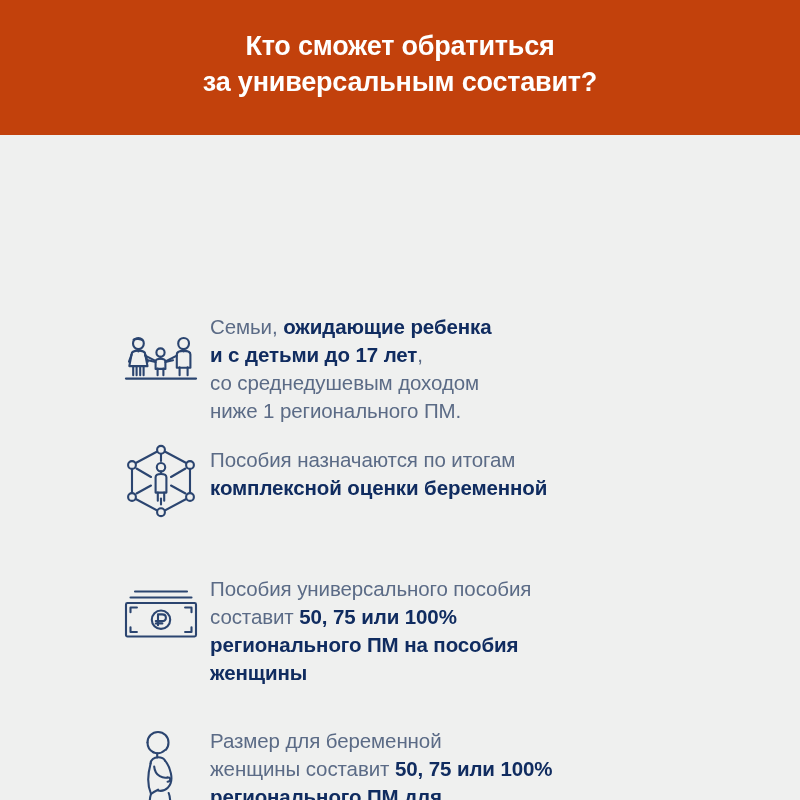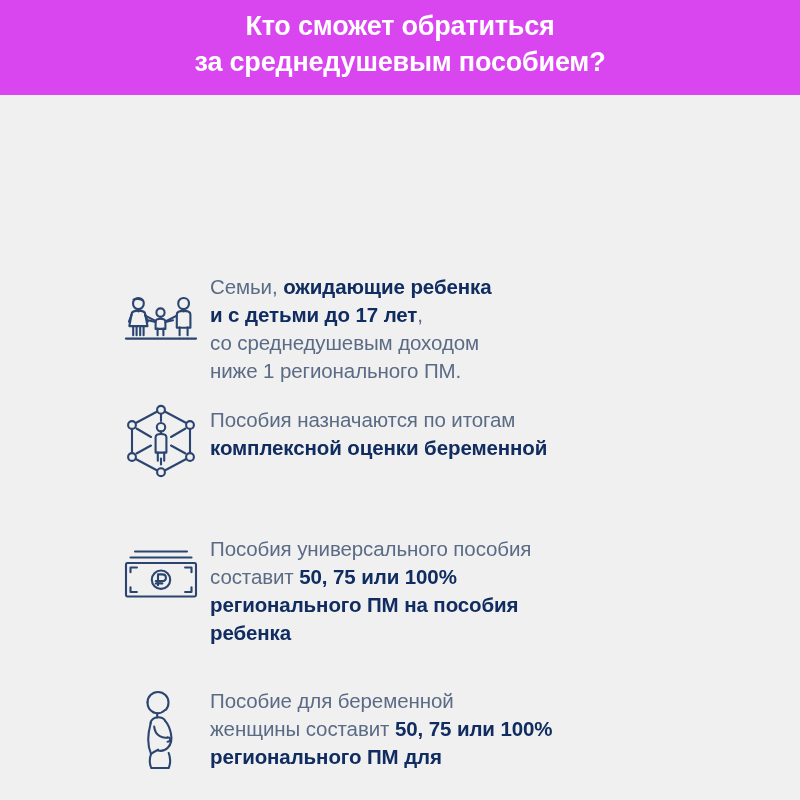--- a/index.html
+++ b/index.html
@@ -11,22 +11,22 @@
     height: 800px;
     background: #eff0ef;
     font-family: "Liberation Sans", "DejaVu Sans", sans-serif;
     overflow: hidden;
     position: relative;
   }
 
   
   .header {
     width: 800px;
-    height: 95px;
-    background: #d946ef;
+    height: 135px;
+    background: #c2410c;
     display: flex;
     align-items: center;
     justify-content: center;
     box-sizing: border-box;
     padding-bottom: 6px;
   }
   .header-title {
     color: #ffffff;
     font-size: 27px;
     font-weight: bold;
@@ -82,21 +82,21 @@
     font-weight: bold;
   }
   .block-text .ln { display: block; }
 </style>
 </head>
 <body>
 
 <div class="header">
   <div class="header-title">
     <span class="line">Кто сможет обратиться</span>
-    <span class="line">за среднедушевым пособием?</span>
+    <span class="line">за универсальным составит?</span>
   </div>
 </div>
 
 <div class="content">
 
   <div class="block block-1">
     <div class="icon-wrap icon-1">
       <svg width="78" height="52" viewBox="0 0 78 52" fill="none" stroke="#2b4570" stroke-width="2.1" stroke-linecap="round" stroke-linejoin="round" aria-hidden="true">
 
         <path d="M11 10.5c0-3.2 2.4-5.5 5.4-5.5s5.4 2.3 5.4 5.5c0 3.2-2.4 5.6-5.4 5.6S11 13.7 11 10.5z"></path>
@@ -178,21 +178,21 @@
 
         <circle cx="40" cy="34.7" r="9.2"></circle>
         <path d="M37 40.2V29.4h4.1c2.2 0 3.8 1.3 3.8 3.3s-1.6 3.4-3.8 3.4H37"></path>
         <path d="M34.8 36.1h6.6M34.8 38.5h6.6"></path>
       </svg>
     </div>
     <div class="block-text">
       <span class="ln">Пособия универсального пособия</span>
       <span class="ln"><span>составит </span><b>50, 75 или 100%</b></span>
       <span class="ln"><b>регионального ПМ на пособия</b></span>
-      <span class="ln"><b>ребенка</b></span>
+      <span class="ln"><b>женщины</b></span>
     </div>
   </div>
 
   <div class="block block-4">
     <div class="icon-wrap icon-4">
       <svg width="60" height="86" viewBox="0 0 60 86" fill="none" stroke="#2b4570" stroke-width="2.1" stroke-linecap="round" stroke-linejoin="round" aria-hidden="true">
 
         <path d="M16.5 15.6c0-6 4.6-10.6 10.5-10.6S37.5 9.6 37.5 15.6c0 3-1 5.5-2.6 7.2"></path>
         <path d="M16.5 15.6c0 4.2 2.3 7.9 5.8 9.6"></path>
 
@@ -205,20 +205,20 @@
         <path d="M34 33.6c2.3 2.6 4.8 7.6 5.9 12.8 1.2 5.8.2 11-3.1 14.3-2.7 2.7-6.4 3.6-9.8 2.8"></path>
 
         <path d="M23.2 39.6c.4 4.4 2.4 7.8 5.6 9.6 2.4 1.4 5.1 1.8 7.6 1.3"></path>
         <path d="M36.4 50.5c1.6-.3 2.7.4 2.8 1.7.1 1.4-1 2.4-2.6 2.5"></path>
 
         <path d="M20 67c-.8 2.4-1.2 4.8-1.2 7.2 0 2.6.5 4.9 1.5 6.8h17.4c1.1-2.6 1.6-5.4 1.4-8.3-.1-2.3-.6-4.6-1.4-6.7"></path>
         <path d="M27.1 62.7c-2.6 1.2-5 2.6-7.1 4.3"></path>
       </svg>
     </div>
     <div class="block-text">
-      <span class="ln">Пособие для беременной</span>
+      <span class="ln">Размер для беременной</span>
       <span class="ln"><span>женщины составит </span><b>50, 75 или 100%</b></span>
       <span class="ln"><b>регионального ПМ для</b></span>
 
     </div>
   </div>
 
 </div>
 
 </body></html>

